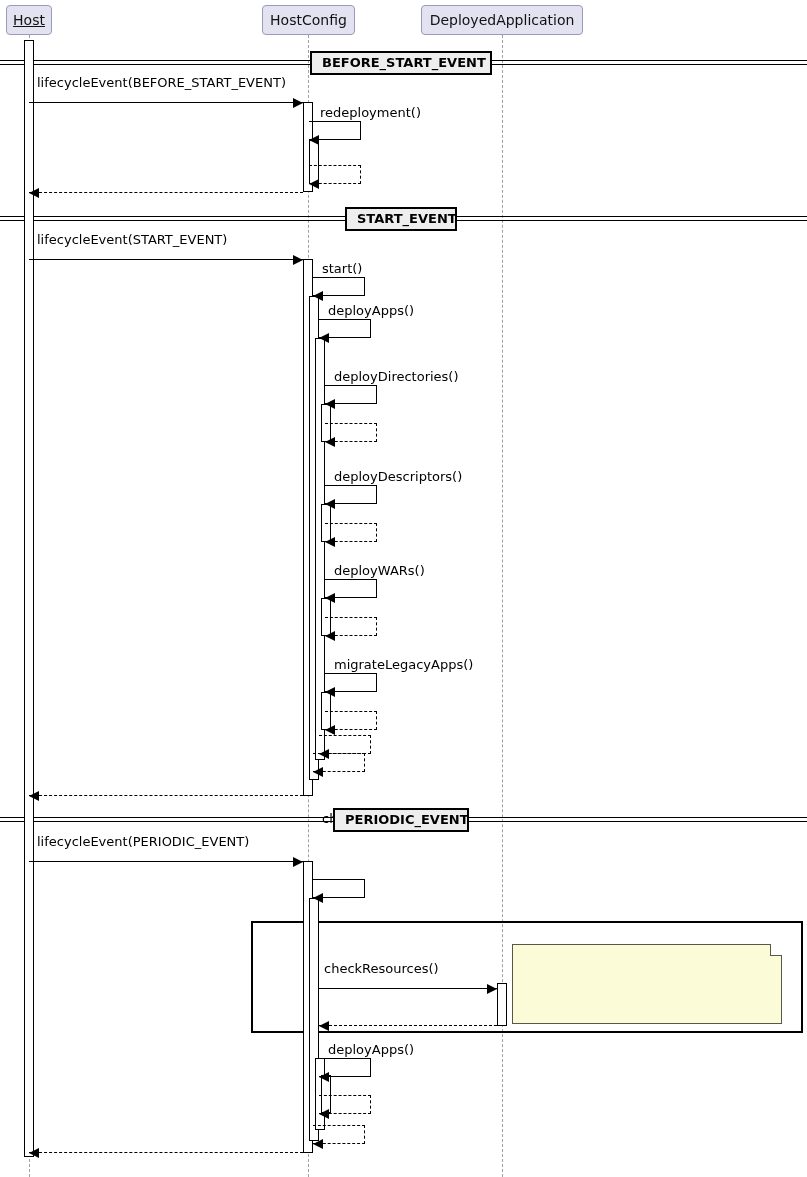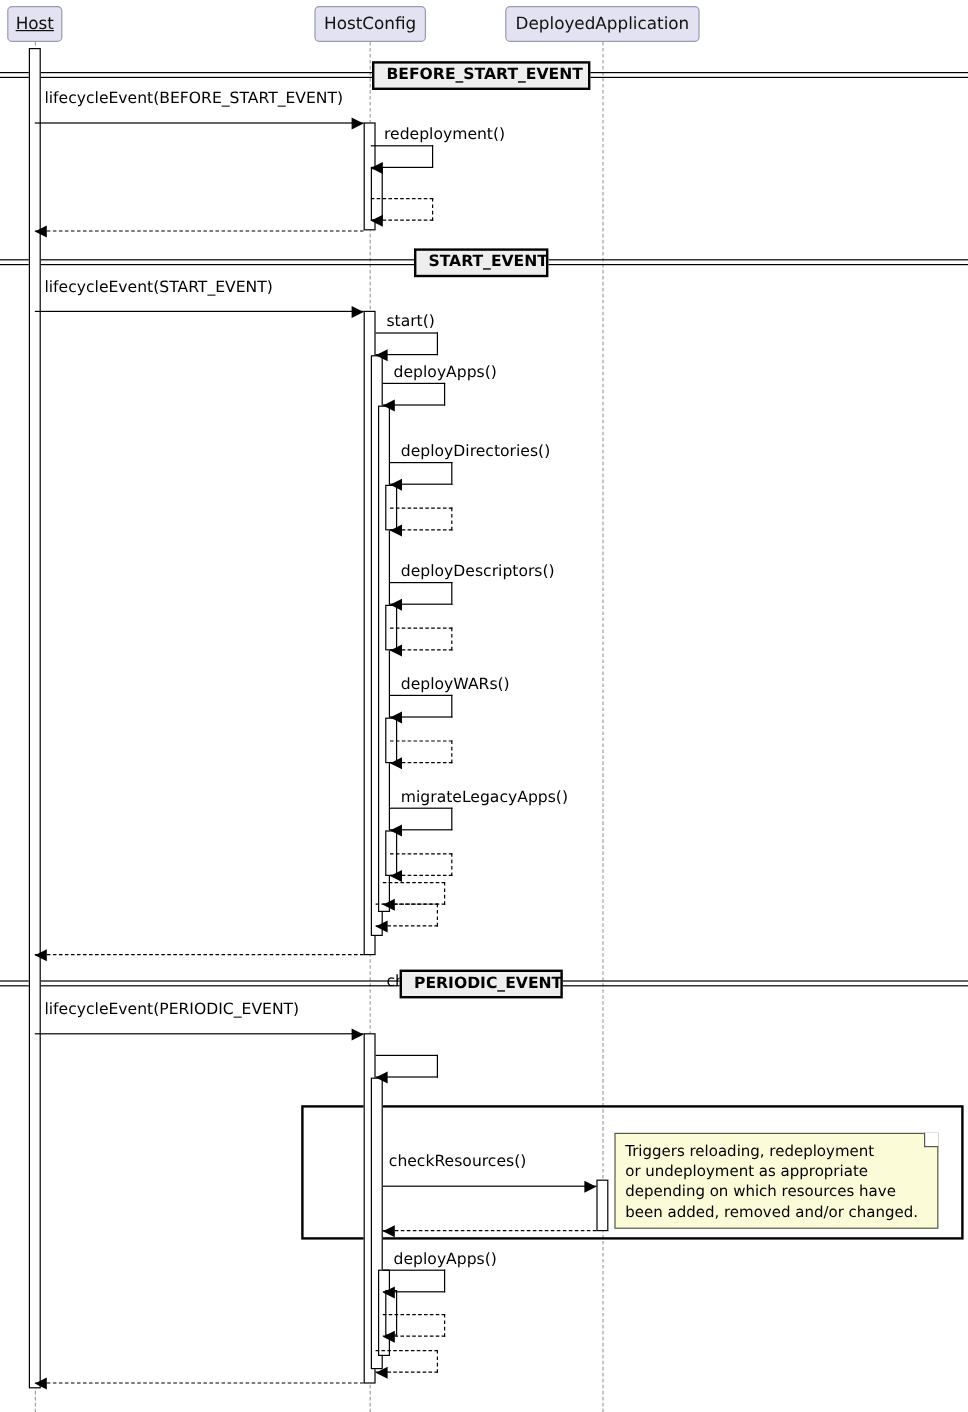--- a/index.html
+++ b/index.html
@@ -260,20 +260,17 @@
     <div class="arrow-head left" style="left: 319px; top: 1021px;"></div>
     <div class="self-call" style="left: 319px; top: 1058px; width: 52px; height: 19px;"></div>
     <div class="arrow-head left" style="left: 319px; top: 1072px;"></div>
     <div class="msg-label" style="left: 328px; top: 1042px;">deployApps()</div>
     <div class="self-call dotted" style="left: 319px; top: 1095px; width: 52px; height: 19px;"></div>
     <div class="arrow-head left" style="left: 319px; top: 1109px;"></div>
     <div class="self-call dotted" style="left: 313px; top: 1125px; width: 52px; height: 19px;"></div>
     <div class="arrow-head left" style="left: 313px; top: 1139px;"></div>
     <div class="msg-line dotted" style="left: 29px; top: 1152px; width: 274px;"></div>
     <div class="arrow-head left" style="left: 29px; top: 1148px;"></div>
-    <div class="note" style="left: 512px; top: 944px; width: 270px; min-height: 80px;"><span>Triggers reloading, redeployment
-or undeployment as appropriate
-depending on which resources have
-been added, removed and/or changed.</span><div class="fold"></div></div>
+    <div class="note" style="left: 512px; top: 944px; width: 270px; min-height: 80px;"><div class="fold"></div></div>
     <div class="participant" style="left: 6px; top: 5px; width: 46px; z-index: 20; text-decoration: underline;">Host</div>
     <div class="participant" style="left: 262px; top: 5px; width: 93px; z-index: 20;">HostConfig</div>
     <div class="participant" style="left: 421px; top: 5px; width: 162px; z-index: 20;">DeployedApplication</div>
   </div>
 
 </body></html>

